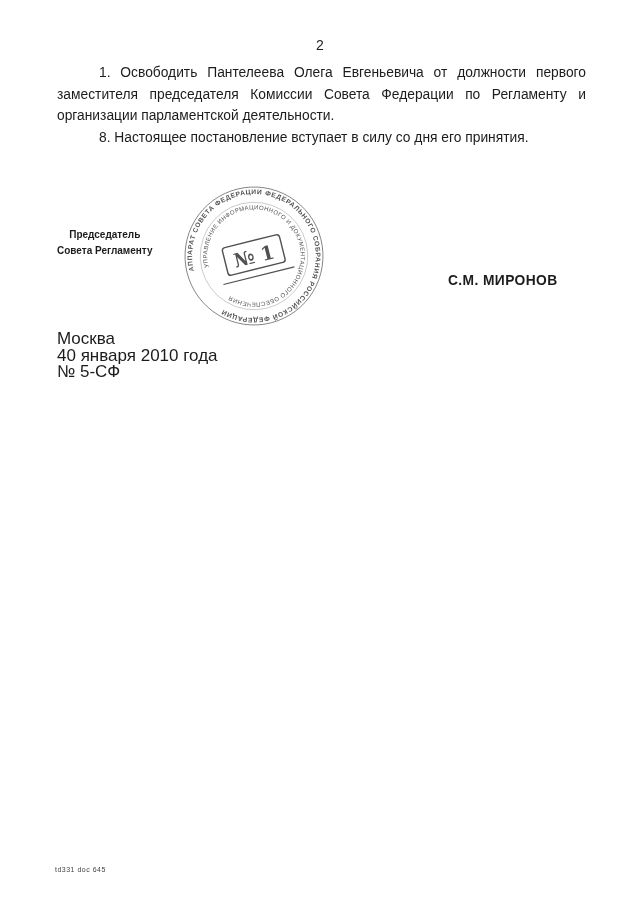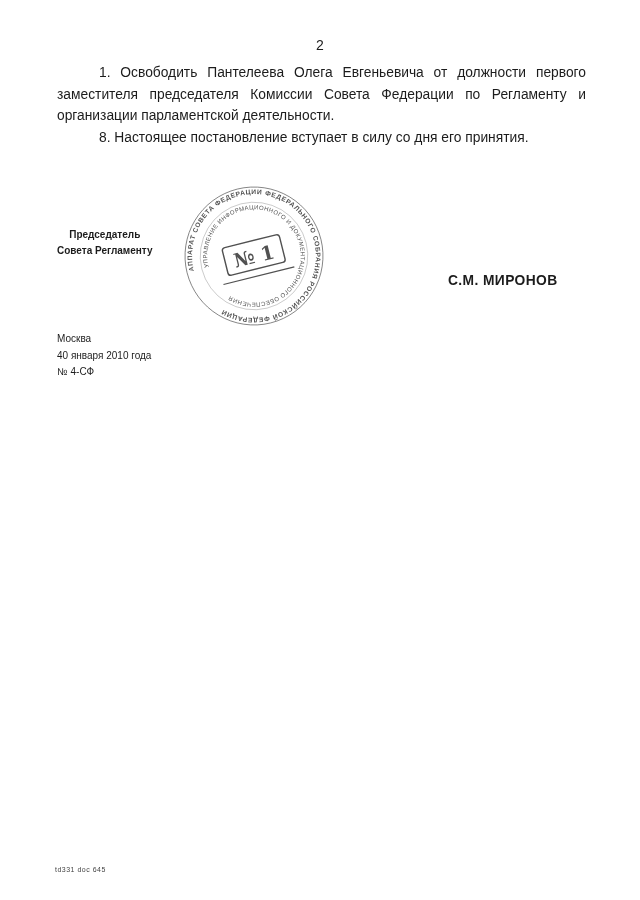--- a/index.html
+++ b/index.html
@@ -58,21 +58,21 @@
     top: 185px;
     width: 142px;
     height: 142px;
     transform: rotate(-14deg);
     opacity: 0.82;
   }
   .date-block {
     position: absolute;
     left: 57px;
     top: 331px;
-    font-size: 10px;
+    font-size: 17px;
     line-height: 16.5px;
     white-space: nowrap;
   }
   .bottom-note {
     position: absolute;
     left: 55px;
     top: 866px;
     font-size: 7px;
     letter-spacing: 0.5px;
     color: #444;
@@ -112,18 +112,18 @@
       <textPath href="#innerArc">УПРАВЛЕНИЕ ИНФОРМАЦИОННОГО И ДОКУМЕНТАЦИОННОГО ОБЕСПЕЧЕНИЯ</textPath>
     </text>
     <rect x="41" y="55" width="58" height="28" rx="3" fill="#ffffff" fill-opacity="0.6" stroke="#2b2b2b" stroke-width="1.4"></rect>
     <text x="70" y="77" text-anchor="middle" font-size="19" font-weight="bold" font-family="DejaVu Serif, serif">№ 1</text>
     <line x1="34" y1="90" x2="106" y2="90" stroke="#2b2b2b" stroke-width="1.2"></line>
   </svg>
 
   <div class="date-block">
     <div>Москва</div>
     <div>40 января 2010 года</div>
-    <div>№ 4-СФ</div>
+    <div>№ 5-СФ</div>
   </div>
 
   <div class="bottom-note">td331 doc  645</div>
 
 </div>
 
 </body></html>

